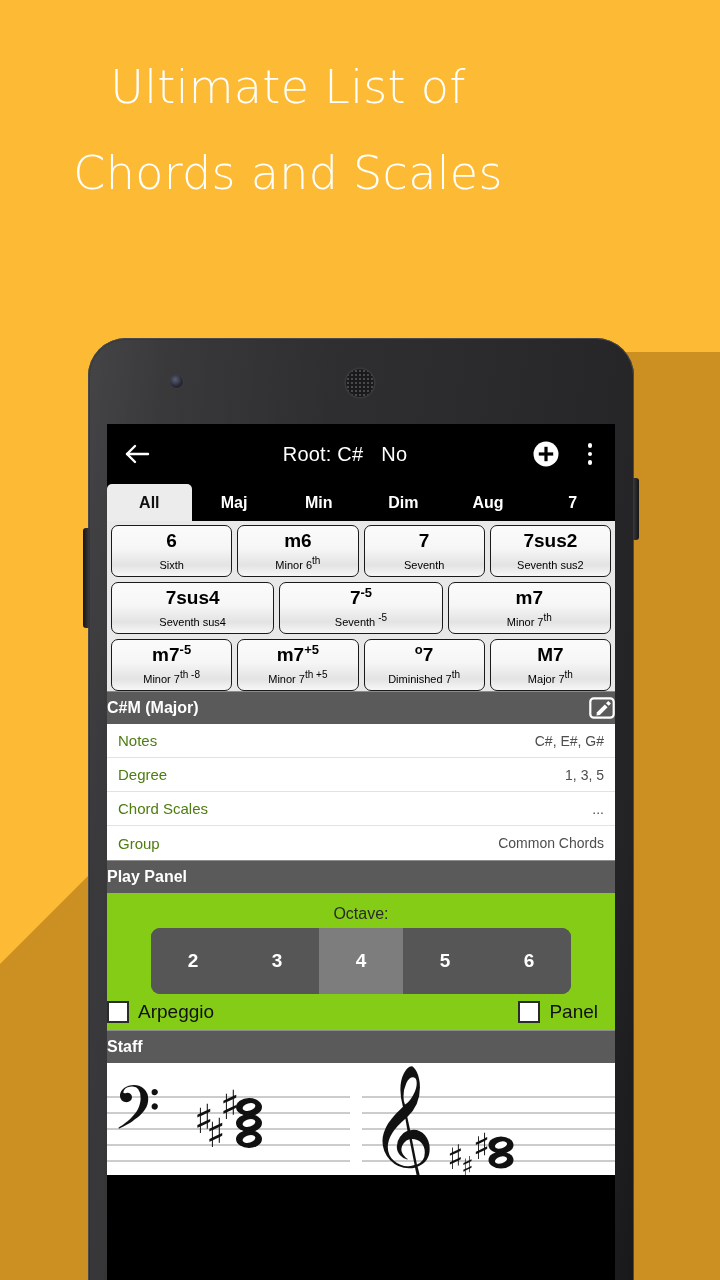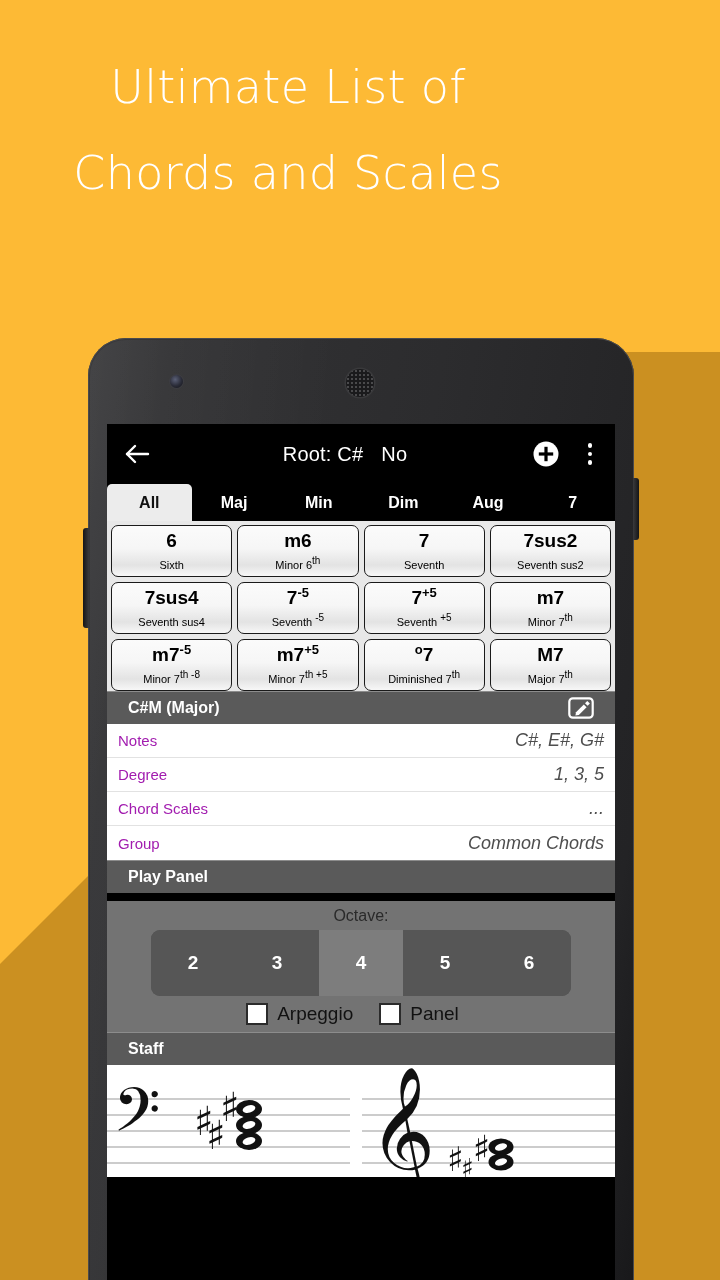--- a/index.html
+++ b/index.html
@@ -166,59 +166,59 @@
   .chordbtn .big sup { font-size: 13px; font-weight: bold; vertical-align: super; line-height: 0; }
   .chordbtn .sub { font-size: 11px; line-height: 1.1; white-space: nowrap; margin-top: 8px; }
   .chordbtn .sub sup { font-size: 10px; vertical-align: super; line-height: 0; }
 
   
   .sect-head {
     background: #5A5A5A;
     color: #fff;
     height: 33px;
     display: flex; align-items: center;
-    padding: 0 21px;
+    padding: 0 0;
     font-size: 16px; font-weight: bold;
     justify-content: space-between;
     border-top: 1px solid #8c8c8c;
   }
   .edit-icon { width: 26px; height: 22px; }
 
   
   .info-block { background: #fff; }
   .info-row {
     height: 34px;
     display: flex; align-items: center; justify-content: space-between;
     padding: 0 11px;
     border-bottom: 1px solid #e2e2e2;
   }
   .info-row:last-child { border-bottom: none; }
-  .info-label { color: #a21caf; font-size: 15px; }
-  .info-value { color: #4e4e4e; font-size: 18px; font-style: italic; }
-
-  
-  .play-body { background: #737373; padding: 6px 0 7px 0; margin-top: 8px; }
+  .info-label { color: #4d7c0f; font-size: 15px; }
+  .info-value { color: #4e4e4e; font-size: 14px; }
+
+  
+  .play-body { background: #84cc16; padding: 12px 0 7px 0; }
   .octave-label { text-align: center; color: #2a2a2a; font-size: 16px; margin-bottom: 5px; }
   .seg {
     margin: 0 44px;
     height: 66px;
     border-radius: 9px;
     overflow: hidden;
     display: flex;
     background: #565656;
   }
   .seg-item {
     flex: 1 1 0;
     display: flex; align-items: center; justify-content: center;
     color: #fff; font-size: 19px; font-weight: bold;
     background: #565656;
   }
   .seg-item.sel { background: #7d7d7d; }
   .cbrow {
-    display: flex; justify-content: center; align-items: center;
+    display: flex; justify-content: space-between; align-items: center;
     gap: 26px; padding: 7px 17px 0 0;
   }
   .cbitem { display: flex; align-items: center; gap: 9px; }
   .cbbox { width: 22px; height: 22px; border: 2.2px solid #2b2b2b; background: #fff; }
   .cblabel { font-size: 19px; color: #111; }
 
   
   .staff-body { background: #fff; height: 112px; position: relative; overflow: hidden; }
   .staff-body svg { display: block; }
 
@@ -320,24 +320,20 @@
             </div>
           </div>
           <div class="grid-row">
             <div class="chordbtn">
               <div class="big">7sus4</div>
               <div class="sub">Seventh sus4</div>
             </div>
             <div class="chordbtn">
               <div class="big">7<sup>-5</sup></div>
               <div class="sub">Seventh <sup>-5</sup></div>
-            </div>
-            <div class="chordbtn">
-              <div class="big">7<sup>+5</sup></div>
-              <div class="sub">Seventh <sup>+5</sup></div>
             </div>
             <div class="chordbtn">
               <div class="big">m7</div>
               <div class="sub">Minor 7<sup>th</sup></div>
             </div>
           </div>
           <div class="grid-row">
             <div class="chordbtn">
               <div class="big">m7<sup>-5</sup></div>
               <div class="sub">Minor 7<sup>th -8</sup></div>

